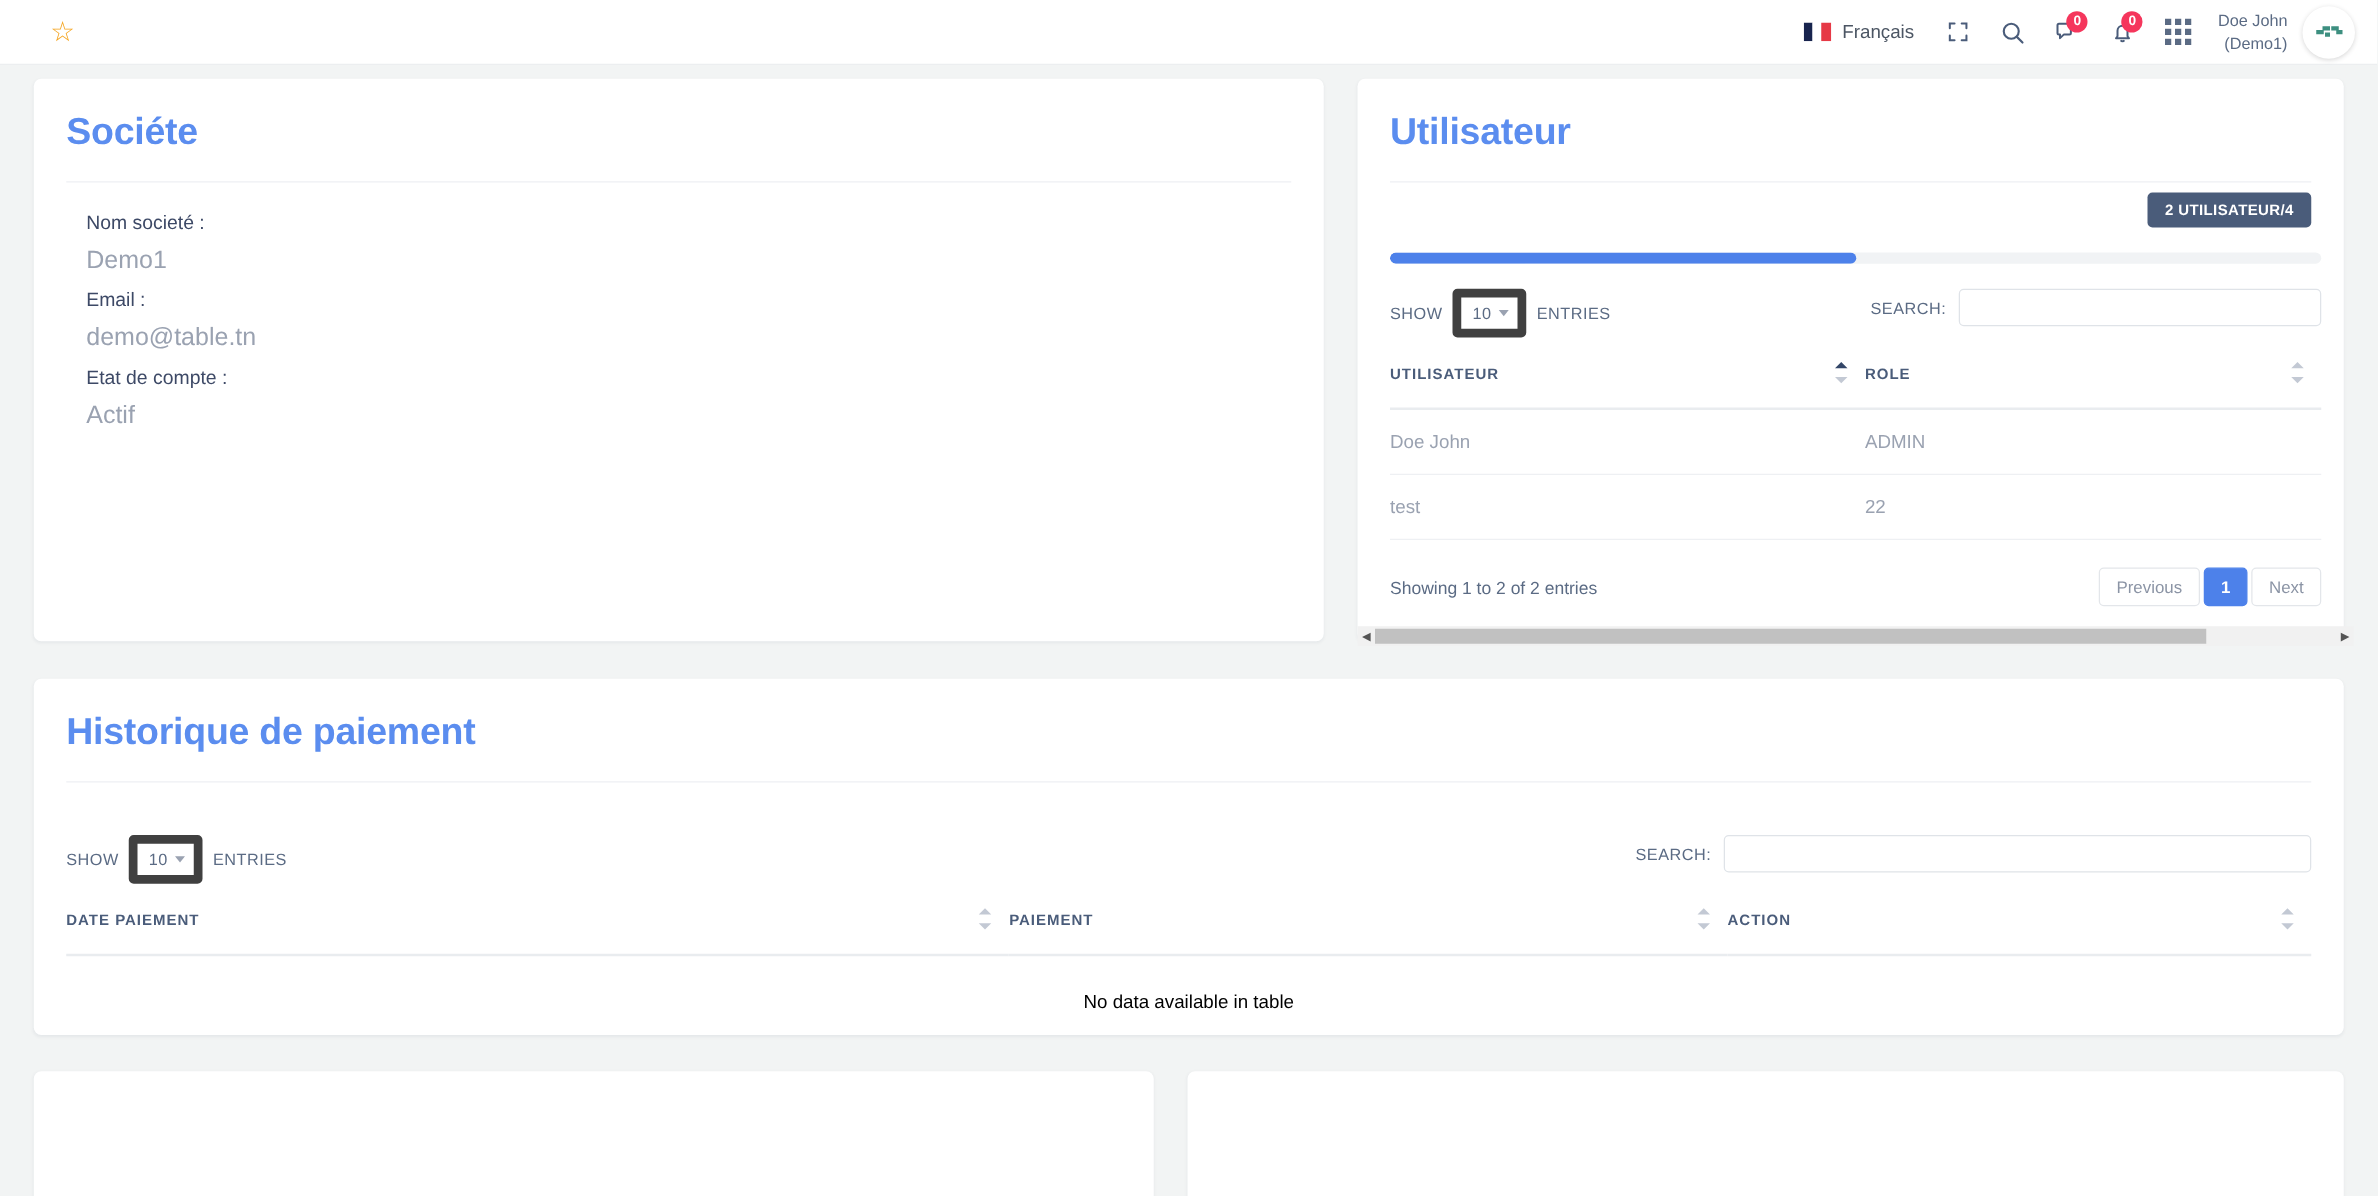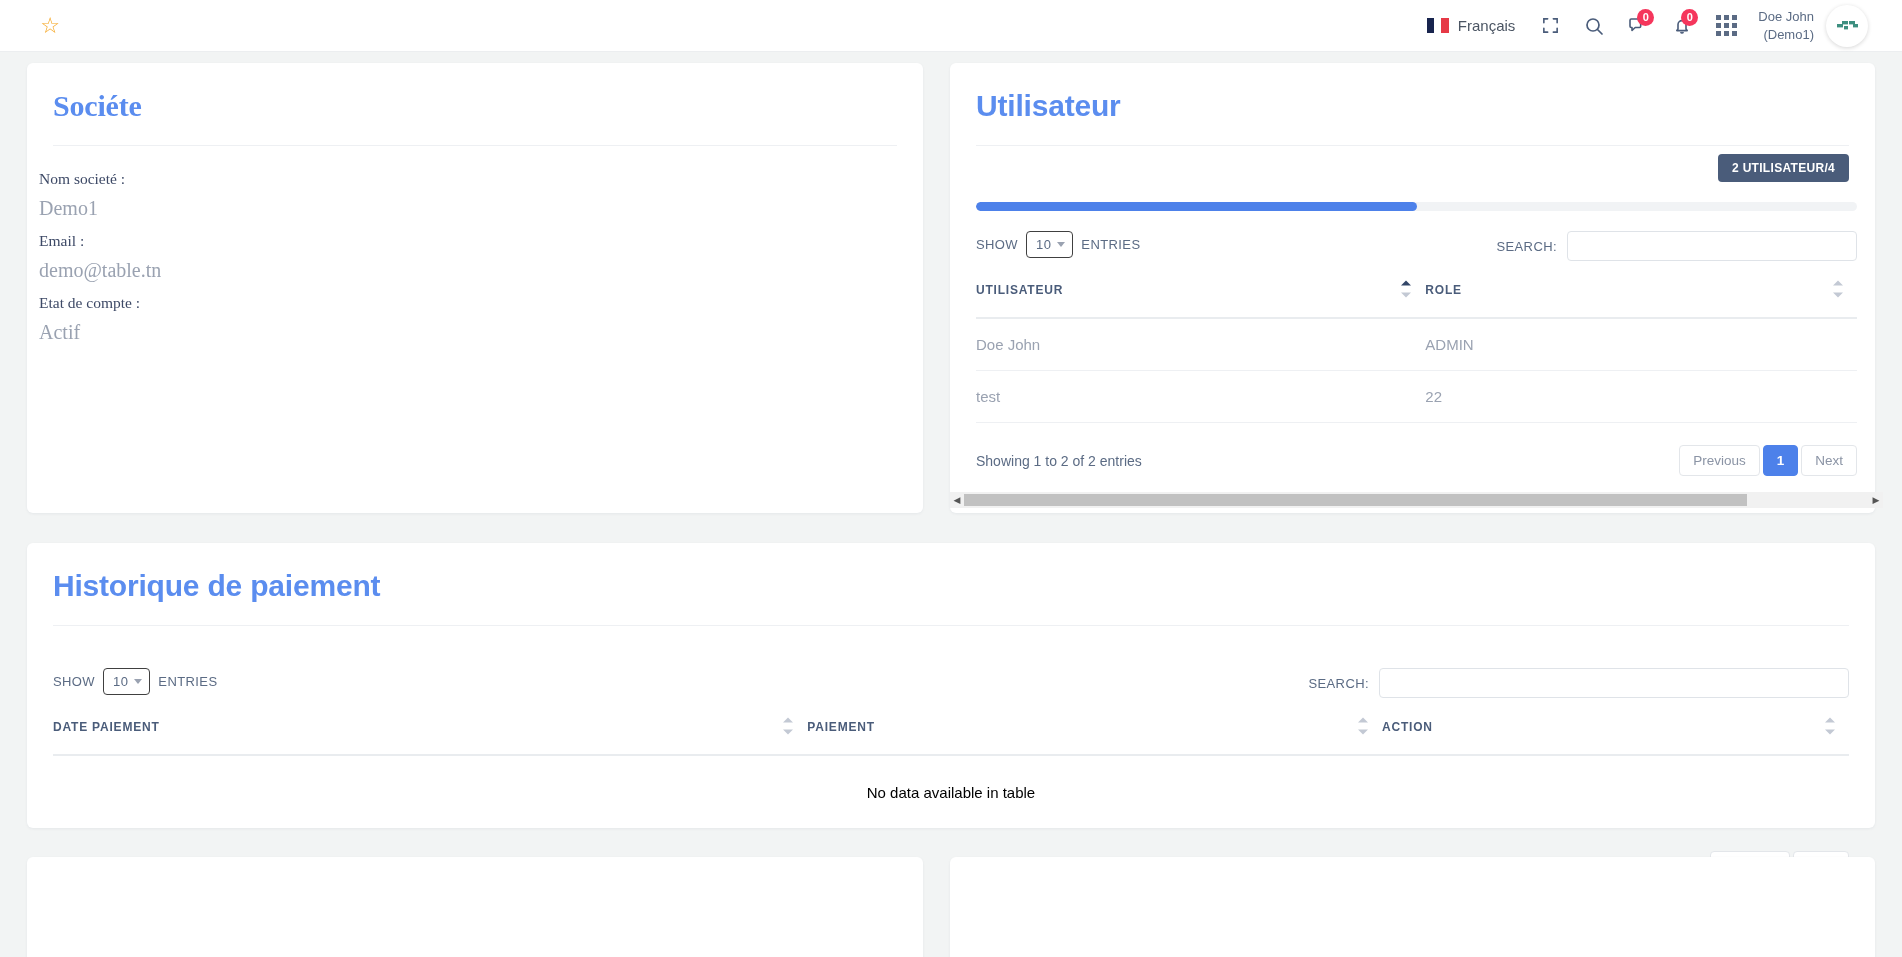--- a/index.html
+++ b/index.html
@@ -14,21 +14,21 @@
   .topbar {
     height: 52px; width: 100%;
     background: #ffffff;
     display: flex; align-items: center;
     border-bottom: 1px solid #eceef0;
     position: relative;
   }
   .topbar-left { width: 100px; display:flex; align-items:center; justify-content:center; }
   .star-icon { color:#f5a623; font-size:22px; line-height:1; }
   .topbar-spacer { flex: 1 1 auto; }
-  .topbar-right { display:flex; align-items:center; gap:0px; padding-right:34px; }
+  .topbar-right { display:flex; align-items:center; gap:0px; padding-right:18px; }
 
   .tb-item { display:flex; align-items:center; height:52px; padding:0 13px; cursor:pointer; position:relative; }
   .flag { width:22px; height:15px; display:inline-block; position:relative; overflow:hidden; border:0; margin-right:9px; }
   .flag i { position:absolute; top:0; bottom:0; width:33.34%; display:block; }
   .flag i:nth-child(1){ left:0; background:#18244e; }
   .flag i:nth-child(2){ left:33.33%; background:#ffffff; }
   .flag i:nth-child(3){ left:66.66%; background:#e63946; }
   .lang-label { font-size:15px; color:#4b5563; }
 
   .icon-btn { display:flex; align-items:center; justify-content:center; width:44px; height:52px; cursor:pointer; position:relative; }
@@ -56,23 +56,23 @@
   .row.top { padding-top:11px; }
 
   .card {
     background:#fff; border-radius:6px;
     box-shadow:0 1px 3px rgba(18,38,63,.06);
     position:relative;
   }
   .card-head { padding:26px 26px 0 26px; }
   .card-title { font-size:30px; font-weight:700; color:#5b8def; letter-spacing:-.2px; }
   .card-divider { height:1px; background:#eef0f3; margin-top:22px; }
-  .card-body { padding:24px 26px 26px 12px; }
-
-  .col-left  { width:896px; height:450px;font-family:Liberation Serif, serif; }
+  .card-body { padding:24px 26px 26px 42px; }
+
+  .col-left  { width:1032px; height:450px; }
   .col-right { flex:1 1 auto; height:450px; }
 
   
   .info-grid { display:flex; }
   .info-col { width:50%; }
   .info-label { font-size:15.5px; color:#3d4966; margin-bottom:9px; }
   .info-value { font-size:20px; color:#9aa2b1; margin-bottom:12px; }
 
   
   .user-body { padding:20px 18px 0 26px; position:relative; }
@@ -82,21 +82,21 @@
     padding:7px 14px; border-radius:4px; letter-spacing:.3px;
   }
   .progress-outer {
     margin-top:36px; height:9px; background:#f1f3f5; border-radius:6px; overflow:hidden;
   }
   .progress-inner { height:100%; background:#4d81ea; border-radius:6px; }
 
   .dt-top { display:flex; align-items:flex-start; margin-top:20px; }
   .dt-show { display:flex; align-items:center; font-size:13px; color:#5b6b84; letter-spacing:.4px; }
   .dt-select {
-    margin:0 8px; border:1px solid #404040; border-radius:4px;
+    margin:0 8px; border:7px solid #404040; border-radius:4px;
     padding:5px 7px 5px 9px; font-size:13px; color:#5b6b84;
     background:#fff; display:flex; align-items:center; gap:6px; cursor:pointer;
   }
   .caret { width:0;height:0;border-left:4px solid transparent;border-right:4px solid transparent;border-top:5px solid #9aa2b1; display:block; }
   .dt-search { margin-left:auto; display:flex; align-items:center; font-size:13px; color:#5b6b84; letter-spacing:.4px; }
   .dt-search input {
     margin-left:10px; border:1px solid #dfe3e8; border-radius:4px;
     height:30px; font-size:13px; padding:0 8px; color:#3d4966;
     font-family:"Liberation Sans", sans-serif; outline:none; background:#fff;
   }

